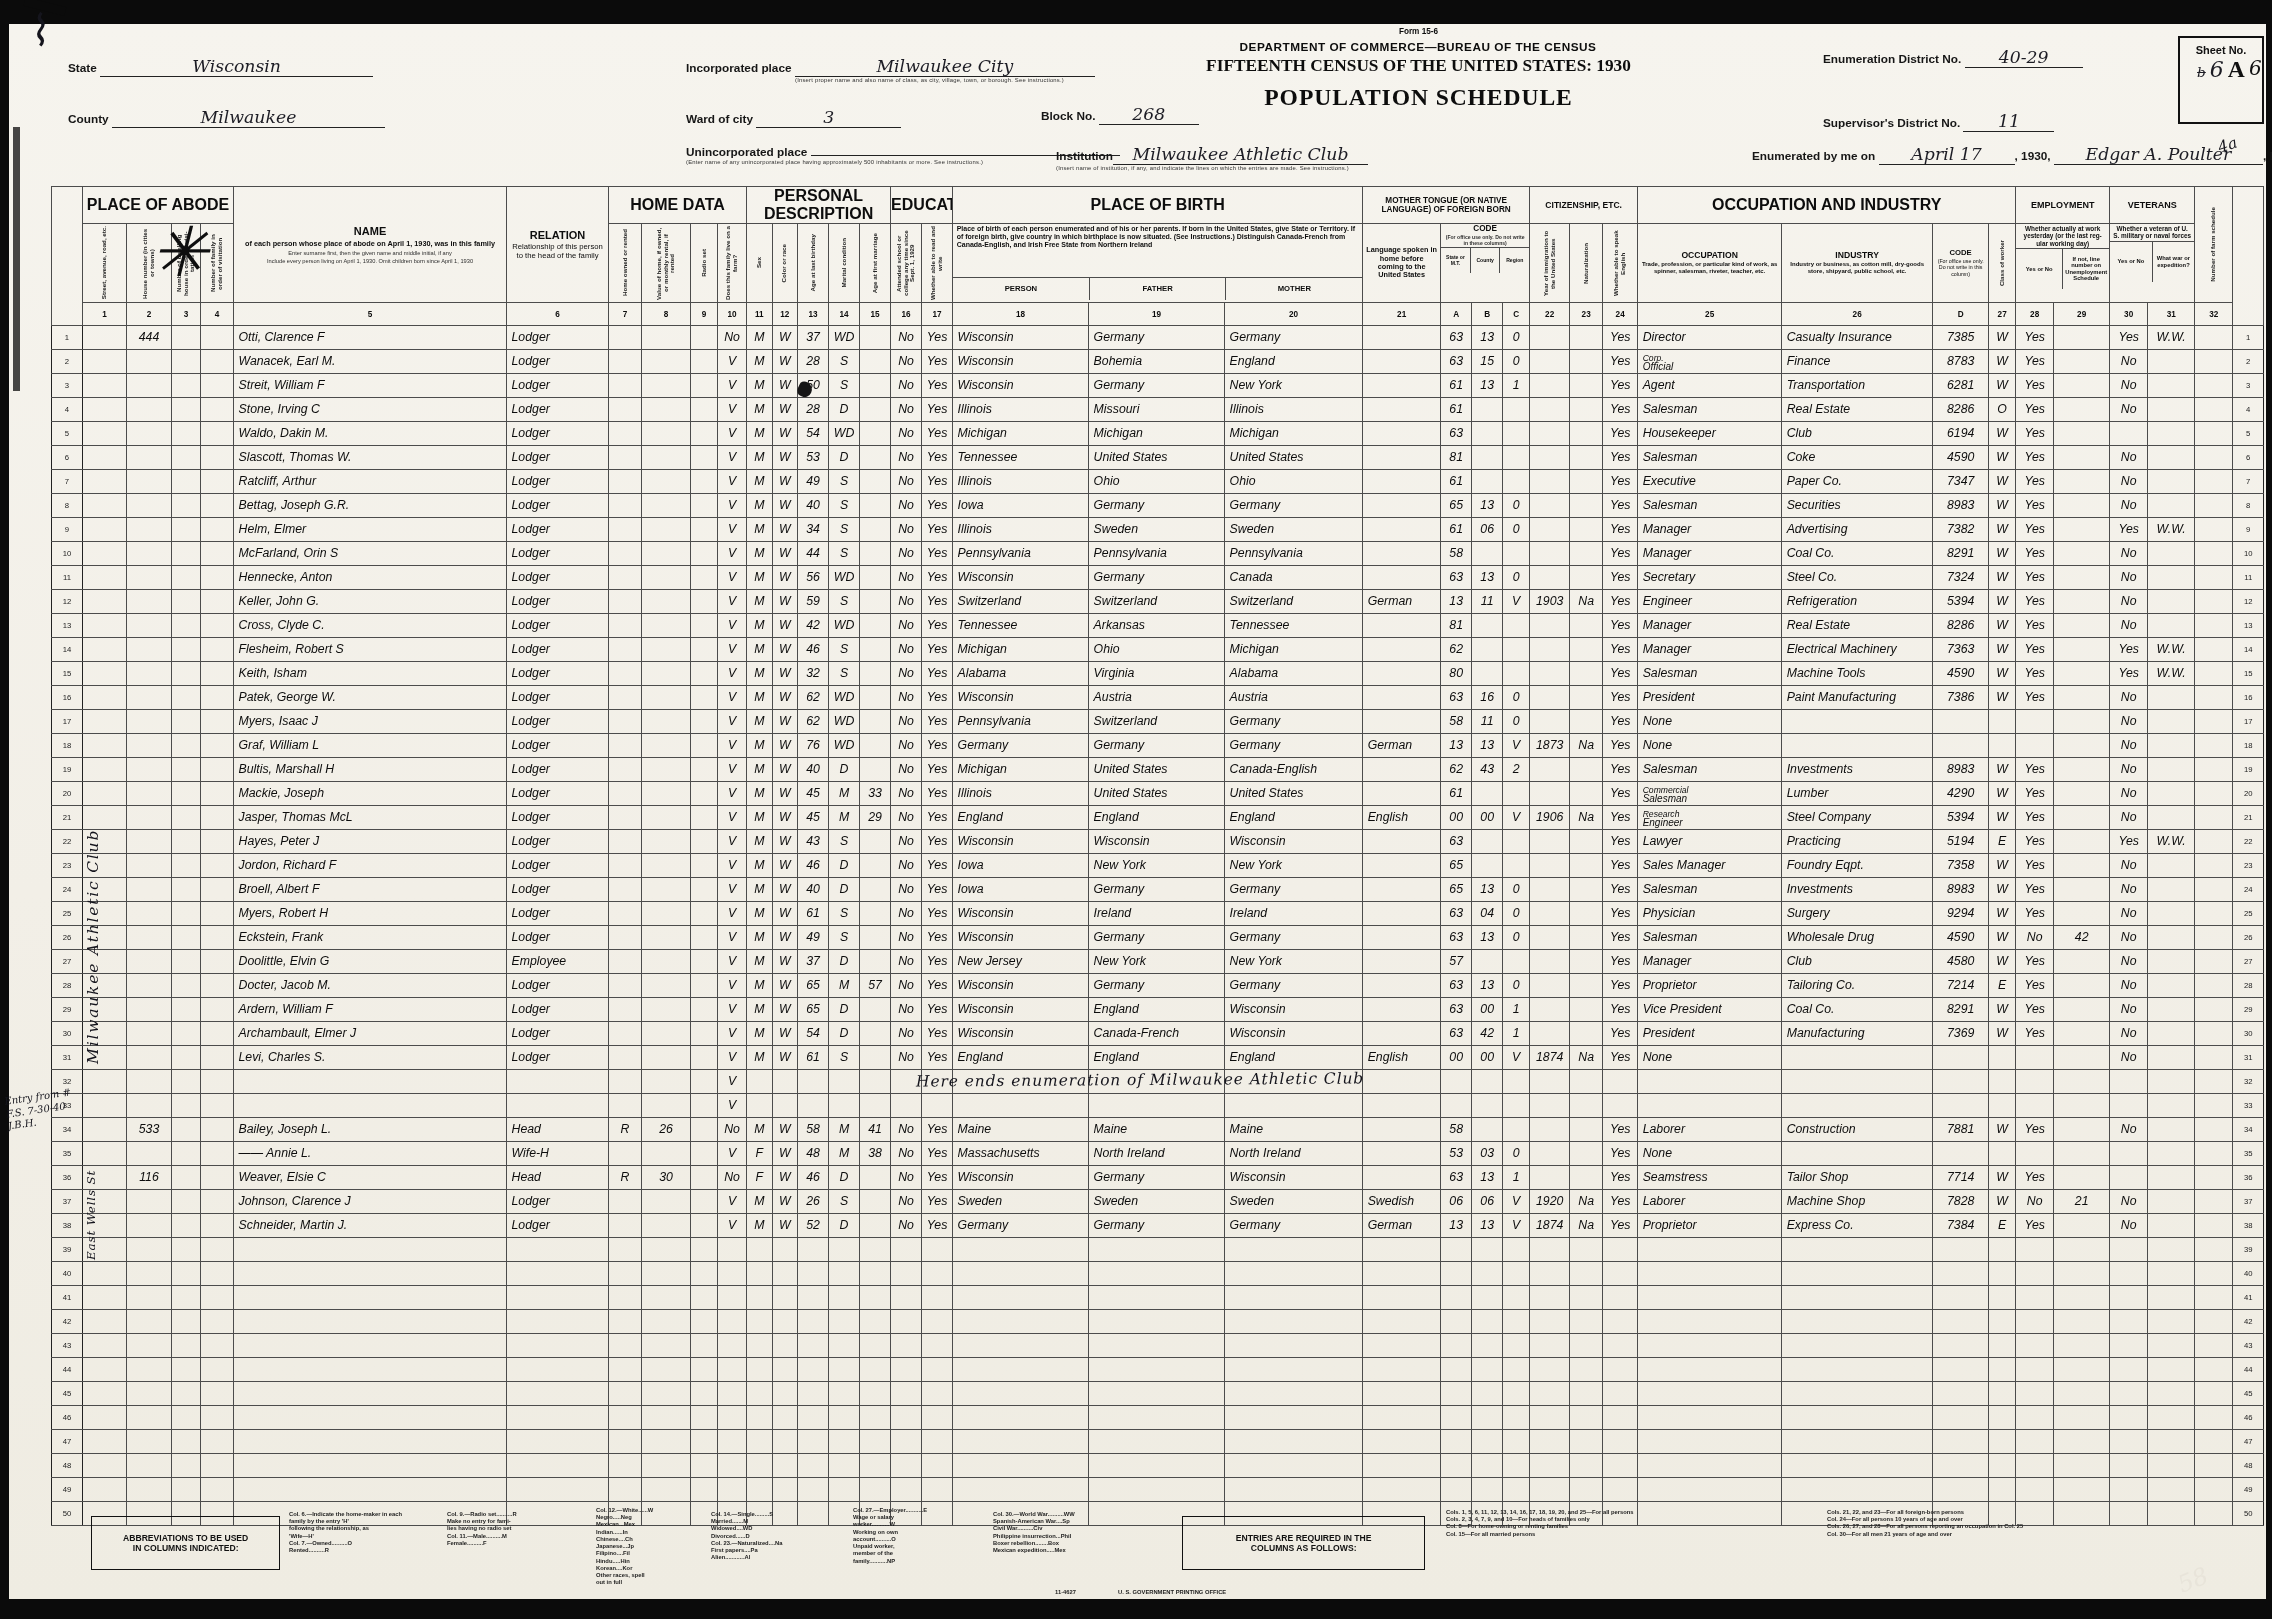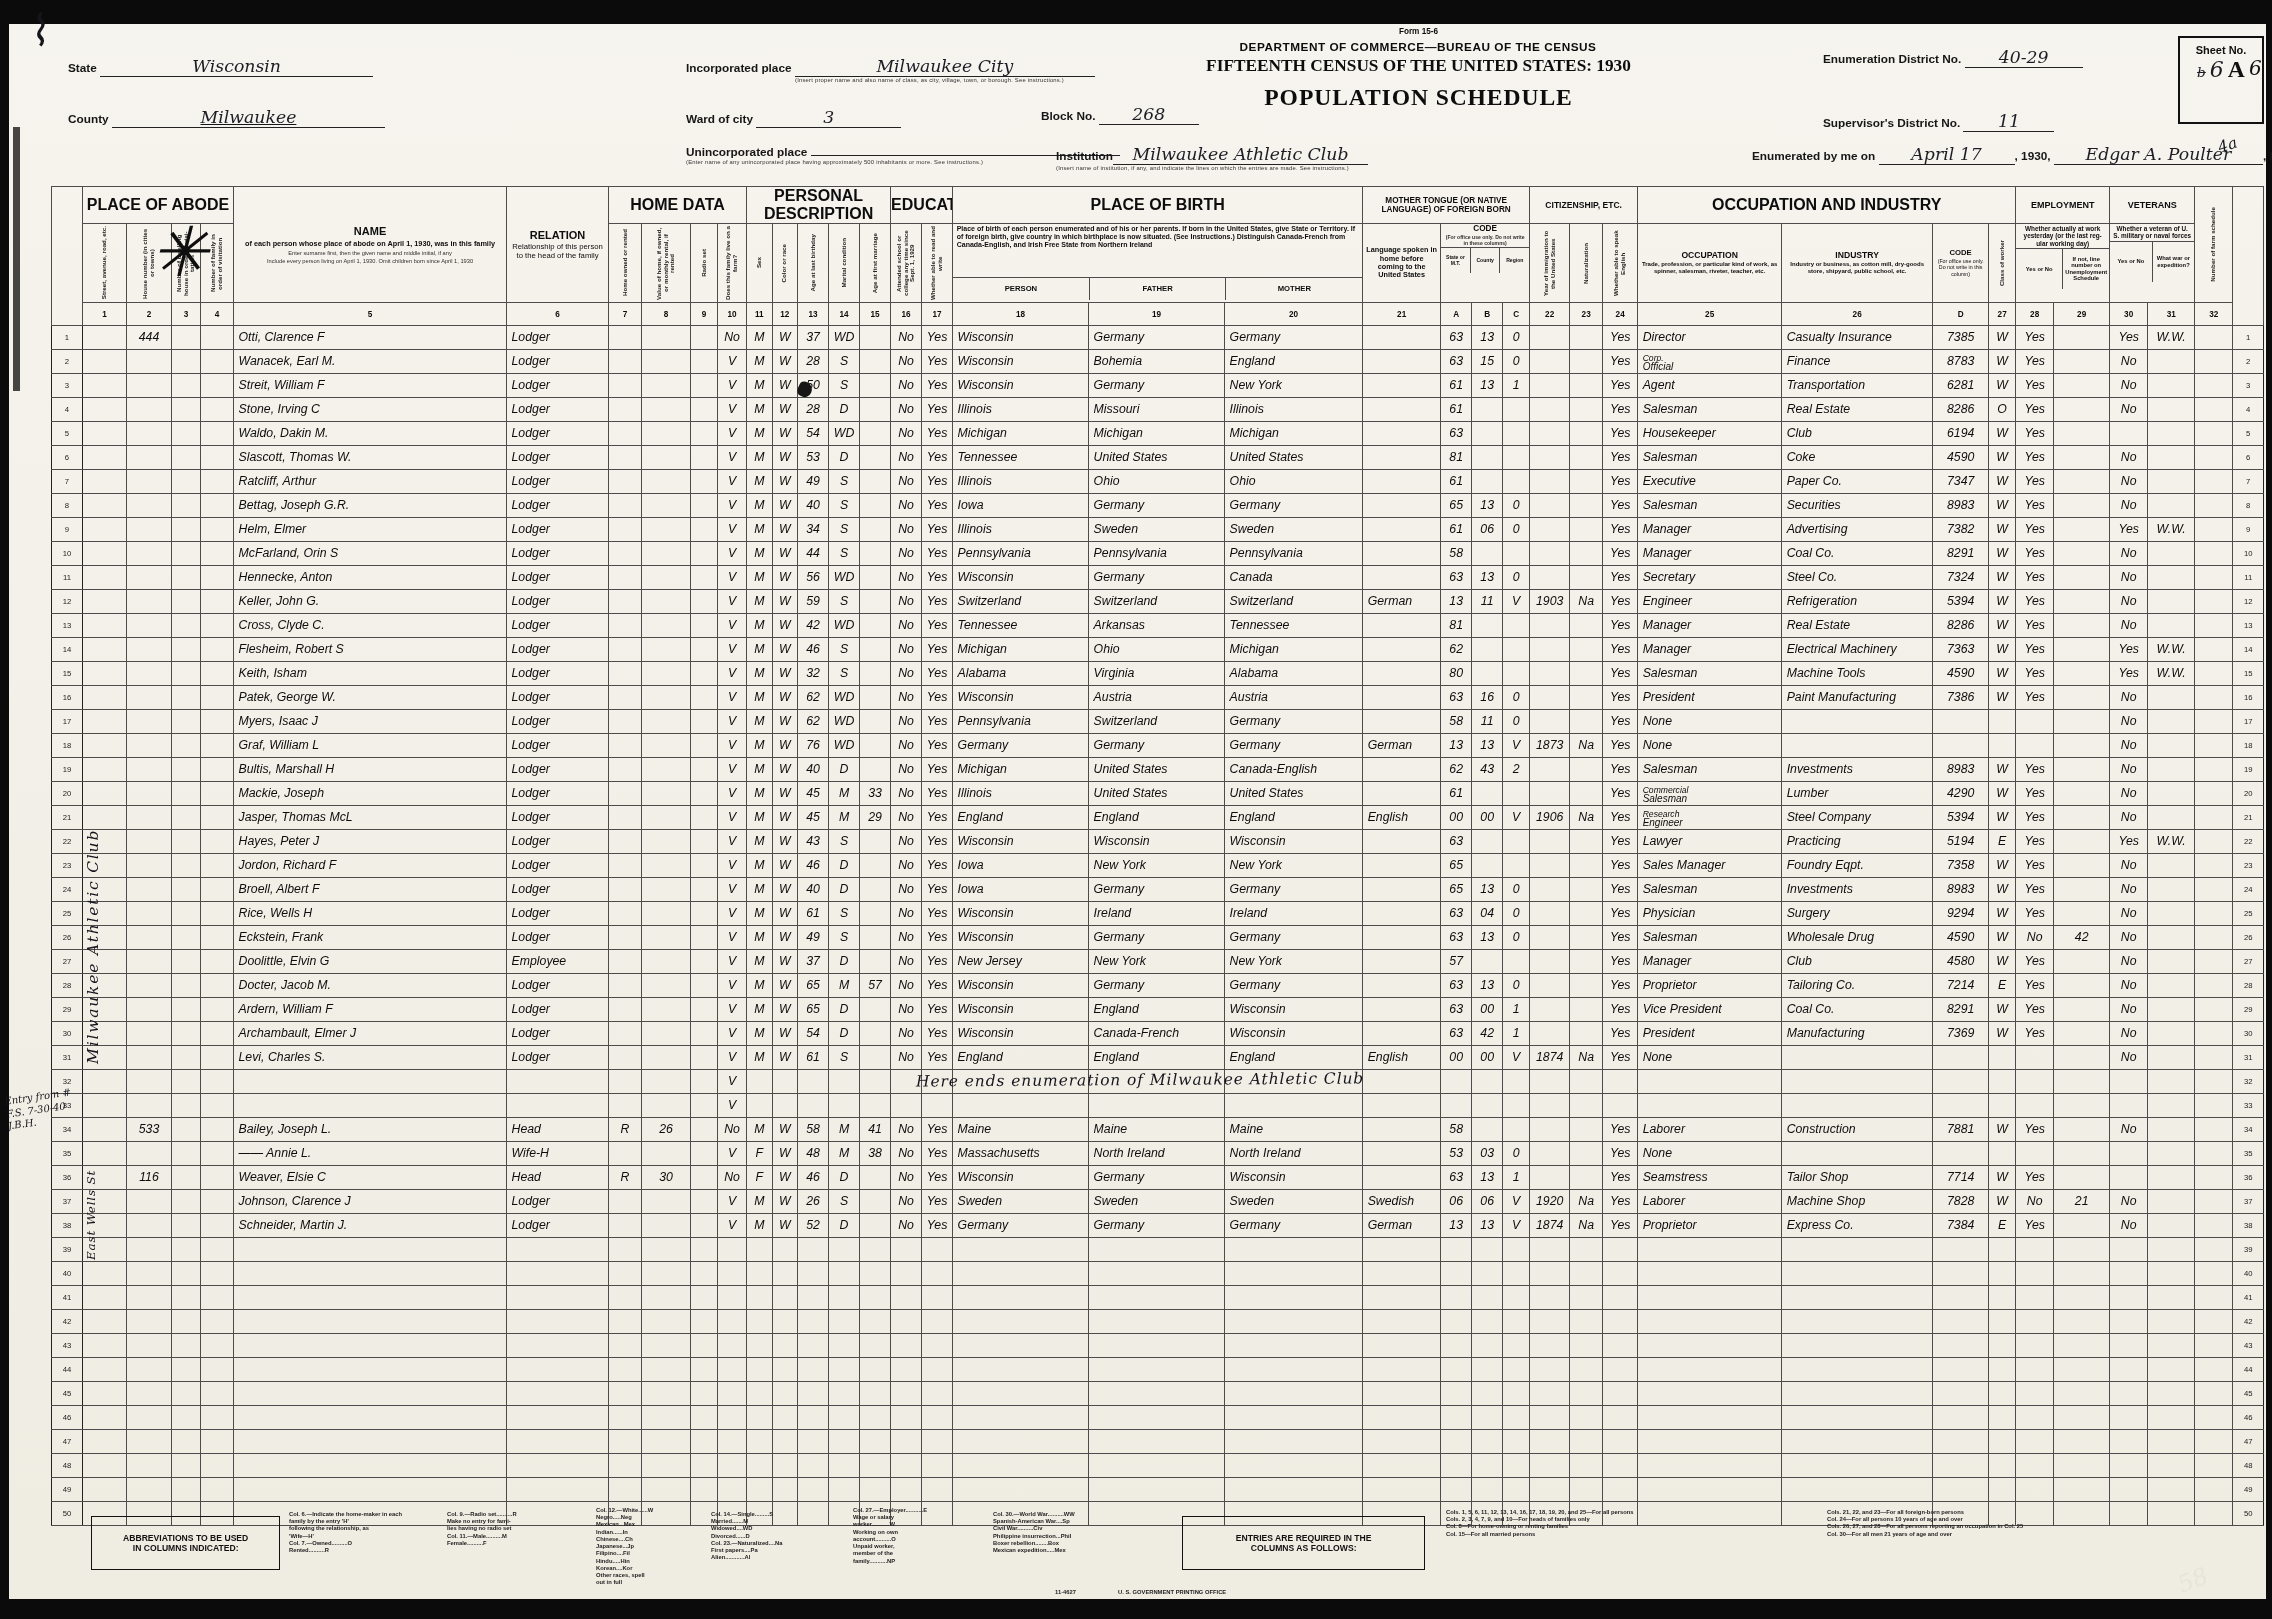--- a/index.html
+++ b/index.html
@@ -84,21 +84,21 @@
     <span>State</span>
     <span class="uline" style="min-width:273px;"><span class="hw hw-lg">Wisconsin</span></span>
   </div>
   <div class="fld" style="left:686px;top:56px;">
     <span>Incorporated place</span>
     <span class="uline" style="min-width:300px;"><span class="hw hw-lg">Milwaukee  City</span></span>
     <span class="note" style="padding-left:109px;">(Insert proper name and also name of class, as city, village, town, or borough.   See instructions.)</span>
   </div>
   <div class="fld" style="left:68px;top:107px;">
     <span>County</span>
-    <span class="uline" style="min-width:273px;text-decoration:underline;"><span class="hw hw-lg">Milwaukee</span></span>
+    <span class="uline" style="min-width:273px;"><span class="hw hw-lg">Milwaukee</span></span>
   </div>
   <div class="fld" style="left:686px;top:107px;">
     <span>Ward of city</span>
     <span class="uline" style="min-width:145px;"><span class="hw hw-lg">3</span></span>
   </div>
   <div class="fld" style="left:1041px;top:104px;">
     <span>Block No.</span>
     <span class="uline" style="min-width:100px;"><span class="hw hw-lg">268</span></span>
   </div>
   <div class="fld" style="left:686px;top:145px;">
@@ -1323,21 +1323,21 @@
           <td></td>
           <td class="gb"></td>
           <td class="numc">24</td>
         </tr>
         <tr>
           <td class="numc">25</td>
           <td></td>
           <td></td>
           <td></td>
           <td></td>
-          <td class="lf gb">Rice, Wells H</td>
+          <td class="lf gb">Myers, Robert H</td>
           <td class="lf gb">Lodger</td>
           <td class="gb"></td>
           <td></td>
           <td></td>
           <td>V</td>
           <td class="gb">M</td>
           <td>W</td>
           <td>61</td>
           <td>S</td>
           <td></td>

